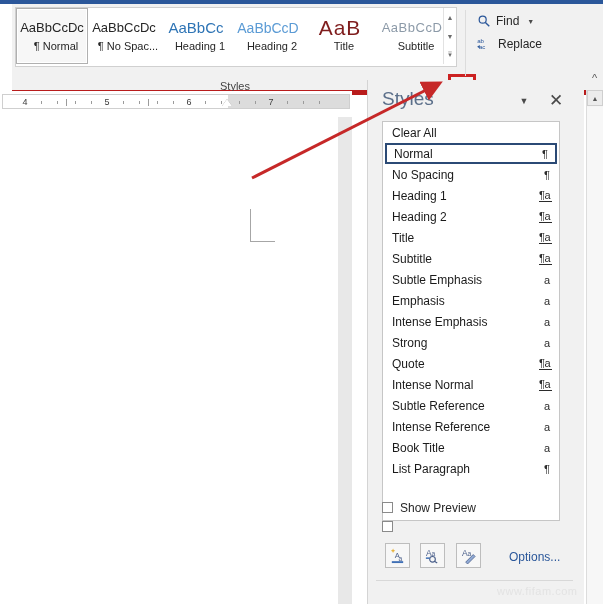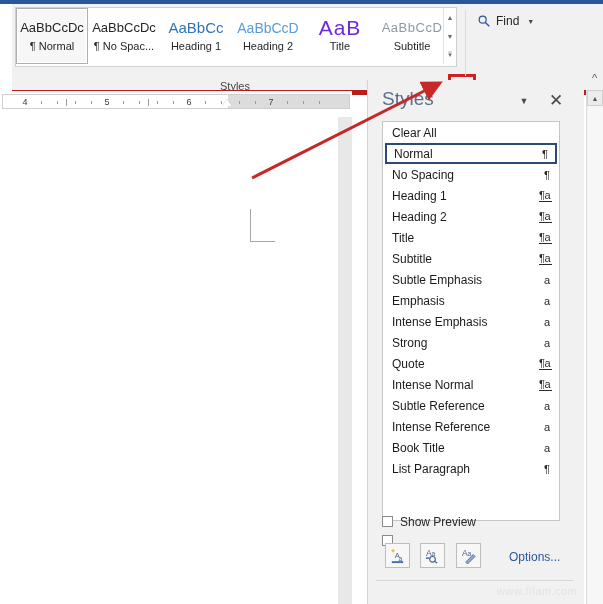--- a/index.html
+++ b/index.html
@@ -47,27 +47,27 @@
     border:1px solid #b0b0b0;
     background:#f7f7f7;
     box-shadow:inset 0 0 0 1px #ffffff;
   }
   .gal-prev{
     font-size:13px; line-height:20px; white-space:nowrap;
     overflow:hidden; width:70px; text-align:center;
   }
   .gal-lbl{
     font-size:11px; line-height:16px; color:#262626; white-space:nowrap;
-    overflow:hidden; width:70px; text-align:center;
+    overflow:hidden; width:70px; text-align:center;padding-left:8px;
   }
   .p-normal  { color:#262626; font-weight:400; }
   .p-nospace { color:#262626; }
   .p-h1      { color:#2e74b5; font-size:15px; }
   .p-h2      { color:#5b9bd5; font-size:14px; }
-  .p-title   { color:#6d28d9; font-size:21px; font-weight:300; letter-spacing:1px;}
+  .p-title   { color:#7f1d1d; font-size:21px; font-weight:300; letter-spacing:1px;}
   .p-subtitle{ color:#8c9aa8; font-size:13px; letter-spacing:.5px;}
 
   
   .gal-scroll{
     position:absolute; left:431px; top:4px; width:12px; height:56px;
     display:flex; flex-direction:column; justify-content:space-between;
     border-left:1px solid #e2e2e2; background:#ffffff;
   }
   .gal-arrow{
     width:12px; height:18px; display:flex; align-items:center; justify-content:center;
@@ -198,21 +198,21 @@
   .style-row.sel{
     border:2px solid #2b4a75;
     margin:0 2px; height:21px;
   }
   .style-row .nm{ white-space:nowrap; }
   .style-row .mk{ font-size:11px; color:#2b2b2b; padding-right:2px; }
   .mk-para{ font-size:12px; }
   .mk-link{ font-size:10px; border-bottom:1px solid #2b2b2b; letter-spacing:-0.5px;}
   .mk-char{ font-size:12px; font-style:normal; }
 
-  .pane-cbs{ position:absolute; left:14px; top:432px; width:190px; }
+  .pane-cbs{ position:absolute; left:14px; top:418px; width:190px; }
   .cb-row{ display:flex; align-items:center; gap:7px; height:19px; }
   .cb{
     width:11px; height:11px; background:#ffffff; border:1px solid #8a8a8a;
     box-sizing:border-box;
   }
   .cb-lbl{ font-size:12px; color:#262626; }
 
   .pane-tools{ position:absolute; left:17px; top:463px; }
   .tool{
     display:inline-flex; align-items:center; justify-content:center;
@@ -310,20 +310,28 @@
 
     <div class="edit-btn edit-find">
       <svg width="14" height="14" viewBox="0 0 16 16">
         <circle cx="6.5" cy="6.5" r="4" fill="none" stroke="#2b579a" stroke-width="1.4"></circle>
         <line x1="9.6" y1="9.6" x2="14" y2="14" stroke="#2b579a" stroke-width="1.6"></line>
       </svg>
       <span>Find</span>
       <span class="caret">▼</span>
     </div>
 
+    <div class="edit-btn edit-replace">
+      <svg width="16" height="14" viewBox="0 0 18 16">
+        <text x="0" y="7" font-size="7" fill="#2b579a" font-family="Liberation Sans, sans-serif">ab</text>
+        <text x="2" y="14" font-size="7" fill="#2b579a" font-family="Liberation Sans, sans-serif">ac</text>
+        <path d="M0 11 l3 -2 v4 z" fill="#2b579a"></path>
+      </svg>
+      <span>Replace</span>
+    </div>
 
 
     <div class="grp-label">Editing</div>
 
     <div class="ribbon-collapse">^</div>
   </div>
 
   <div class="ruler-wrap">
     <div class="ruler">
       <div class="ruler-white"></div>

